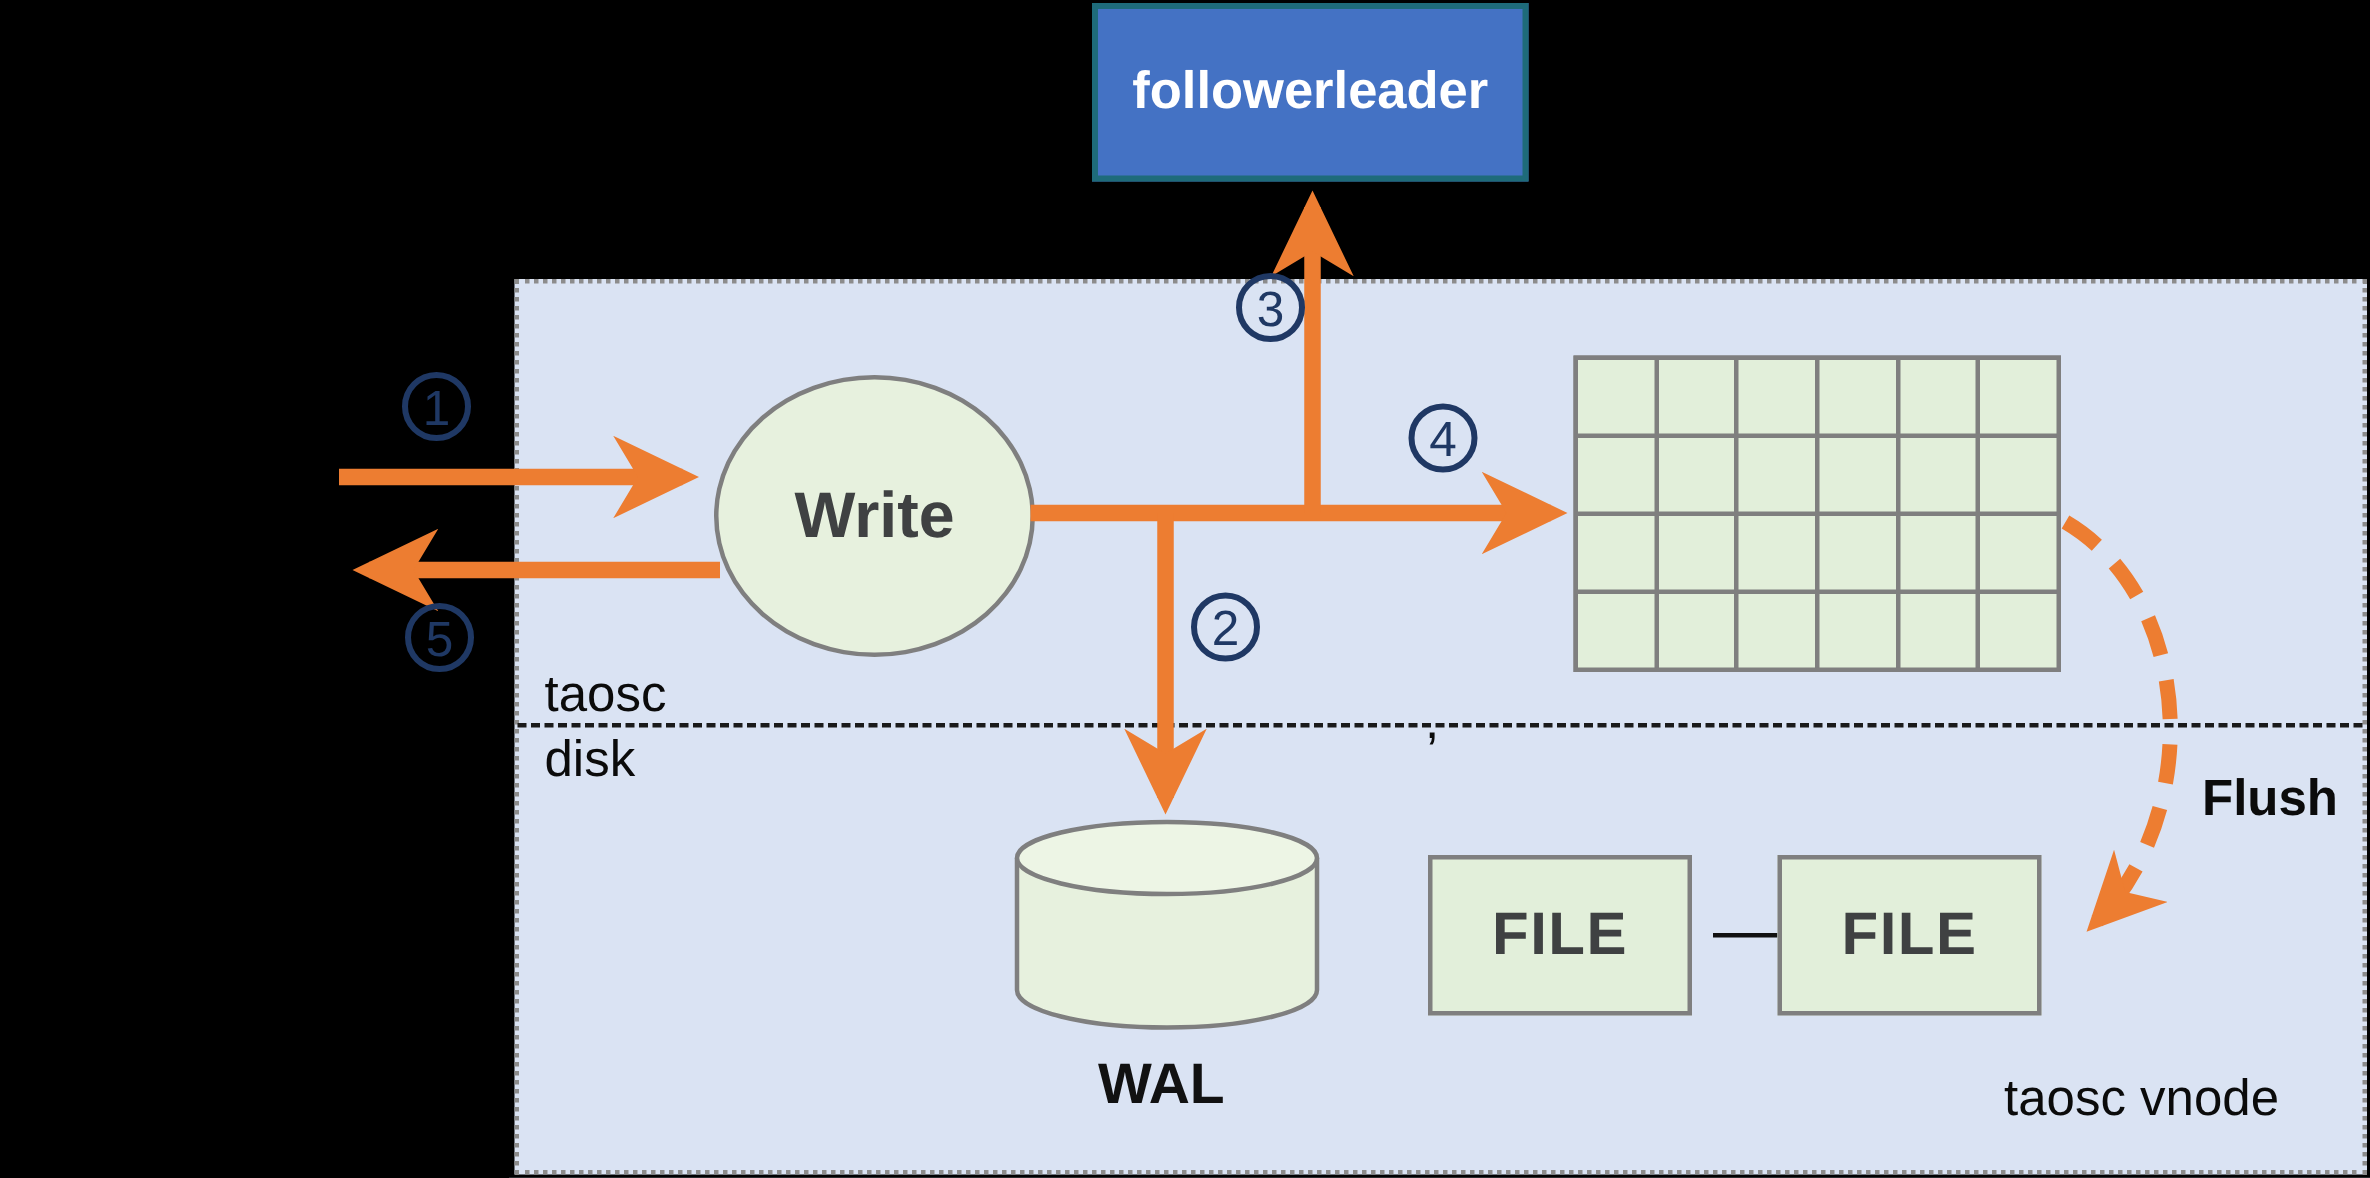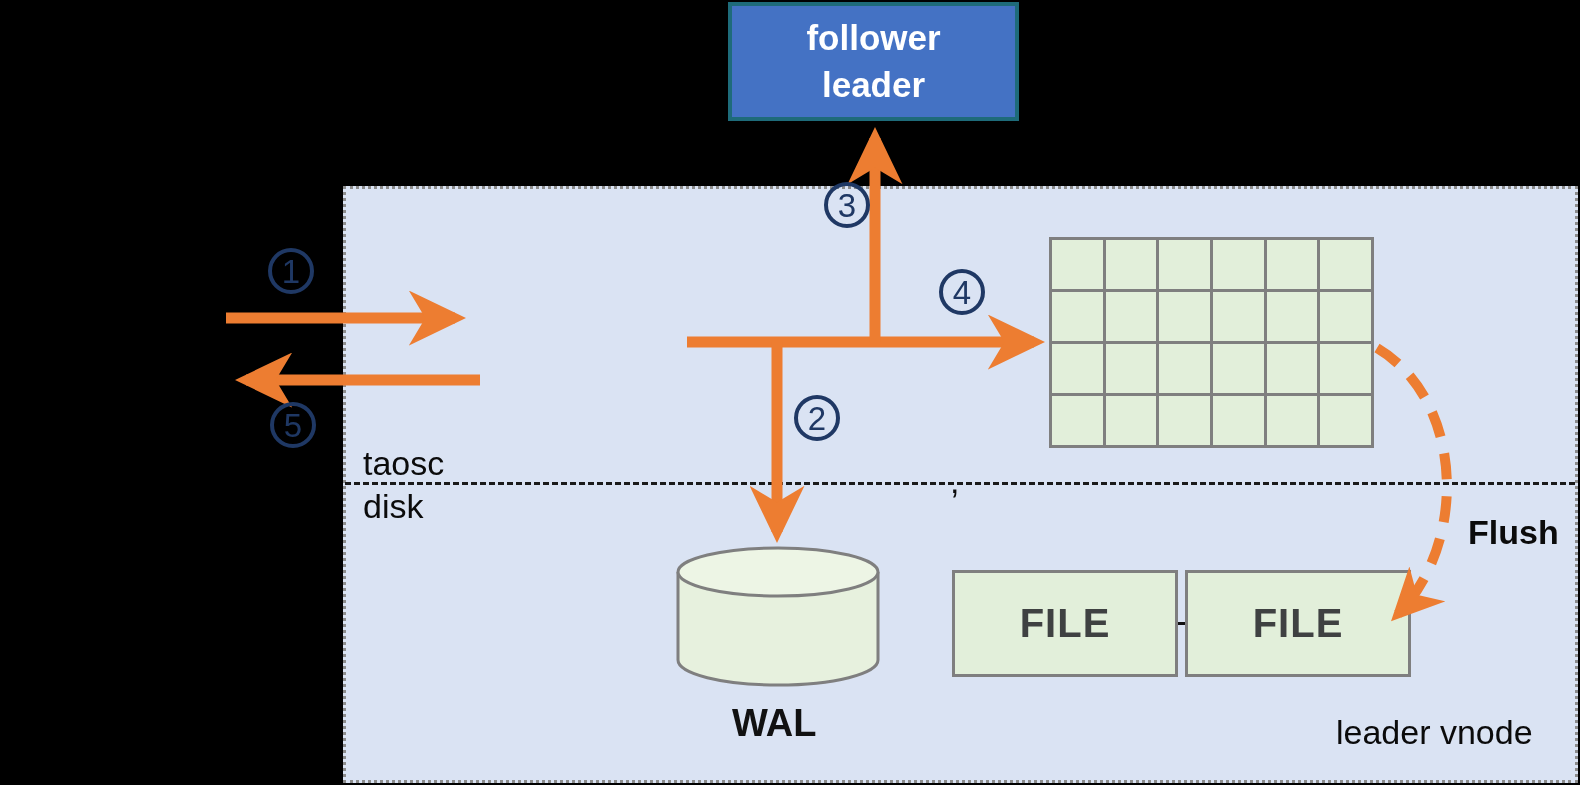--- a/index.html
+++ b/index.html
@@ -21,21 +21,21 @@
   
   .leader-panel{
     position:absolute;left:343px;top:186px;width:1235px;height:597px;
     background:var(--panel);border:3px dotted #8C8C8C;
   }
 
   
   .blue-node{
     position:absolute;background:var(--node-blue);
     border:4px solid var(--node-blue-border);
-    display:flex;flex-direction:column;align-items:center;justify-content:center;
+    display:flex;flex-direction:row;align-items:center;justify-content:center;
     color:#fff;font-weight:bold;text-align:center;
   }
   #follower-vnode{left:728px;top:2px;width:291px;height:119px;font-size:35px;line-height:1.32;}
   #app-taosc{left:0px;top:290px;width:225px;height:130px;font-size:40px;}
 
   
   #write-circle{
     position:absolute;left:476px;top:250px;width:214px;height:188px;
     background:var(--green-light);border:3px solid var(--gray-border);
     border-radius:50%;
@@ -47,21 +47,21 @@
   #memtable{
     position:absolute;left:1049px;top:237px;width:325px;height:211px;
     background:var(--gray-border);border:3px solid var(--gray-border);
     display:grid;grid-template-columns:repeat(6,1fr);grid-template-rows:repeat(4,1fr);
     gap:3px;
   }
   #memtable .cell{background:var(--green);}
 
   
   .file-box{
-    position:absolute;top:570px;width:226px;height:107px;
+    position:absolute;top:570px;width:176px;height:107px;
     background:var(--green);border:3px solid var(--gray-border);
     display:flex;align-items:center;justify-content:center;
     font-size:40px;font-weight:bold;color:var(--dark-text);letter-spacing:1px;
   }
   #file-1{left:952px;}
   #file-2{left:1185px;}
   #file-connector{
     position:absolute;left:1142px;top:622px;width:43px;height:0;
     border-top:3px solid #111;
   }
@@ -106,20 +106,23 @@
   <span class="plain-label" id="label-memory">taosc</span>
   <span class="plain-label" id="label-disk">disk</span>
   <span class="plain-label" id="divider-comma">,</span>
 
   <div class="blue-node" id="follower-vnode">
     <span>follower</span>
     <span>leader</span>
   </div>
 
 
+  <div id="write-circle">
+    <span>Write</span>
+  </div>
 
   <div id="memtable">
       <div class="cell"></div>
       <div class="cell"></div>
       <div class="cell"></div>
       <div class="cell"></div>
       <div class="cell"></div>
       <div class="cell"></div>
       <div class="cell"></div>
       <div class="cell"></div>
@@ -148,21 +151,21 @@
   <span class="plain-label" id="label-wal">WAL</span>
 
   <div id="file-connector"></div>
   <div class="file-box" id="file-1">
     <span>FILE</span>
   </div>
   <div class="file-box" id="file-2">
     <span>FILE</span>
   </div>
 
-  <span class="plain-label" id="label-leader">leader vnode</span>
+  <span class="plain-label" id="label-leader">taosc vnode</span>
   <span class="plain-label" id="label-flush">Flush</span>
 
   <svg id="arrows" viewBox="0 0 1580 785">
     <defs>
       <marker id="ah" markerWidth="5.4" markerHeight="5" refX="4.2" refY="2.5" orient="auto" markerUnits="strokeWidth">
         <path d="M0,0 L5.2,2.5 L0,5 L1.5,2.5 Z" fill="#ED7D31"></path>
       </marker>
     </defs>
     <path d="M226,318 H455" stroke="#ED7D31" stroke-width="11" fill="none" marker-end="url(#ah)"></path>
     <path d="M480,380 H246" stroke="#ED7D31" stroke-width="11" fill="none" marker-end="url(#ah)"></path>

